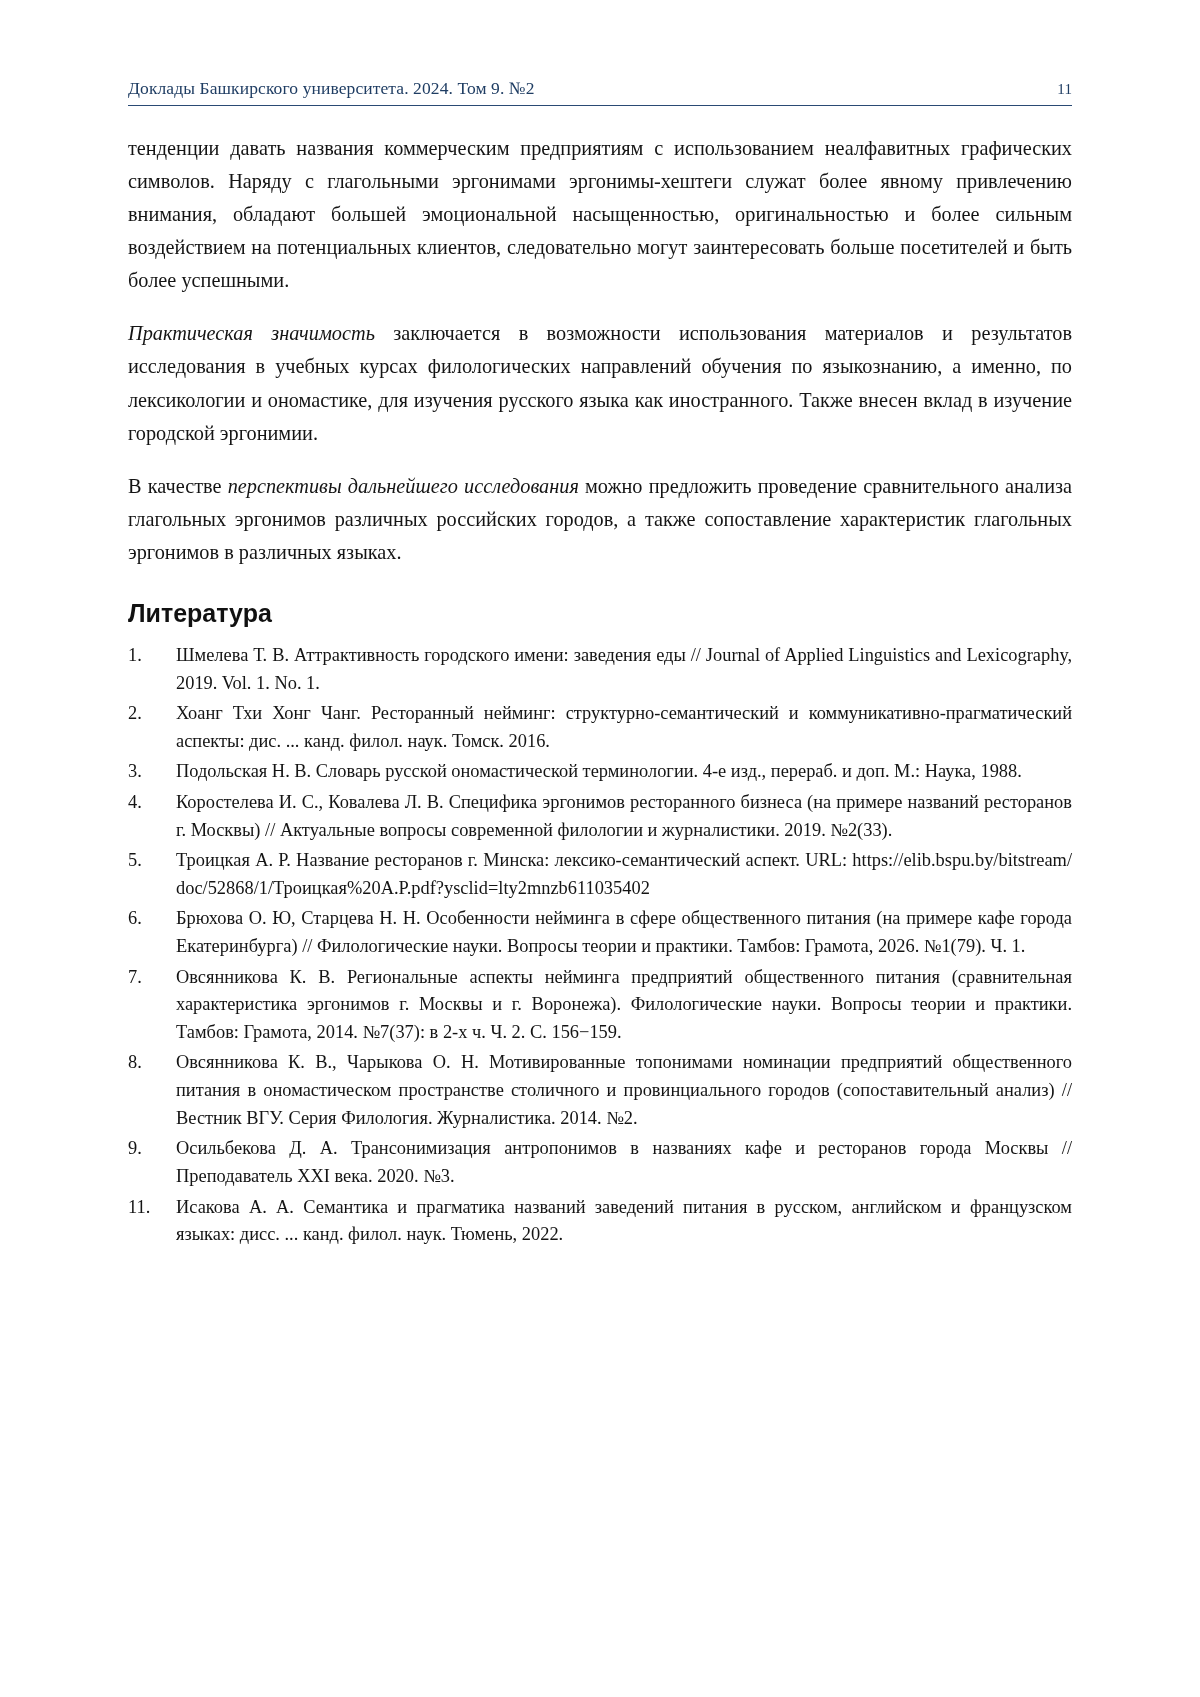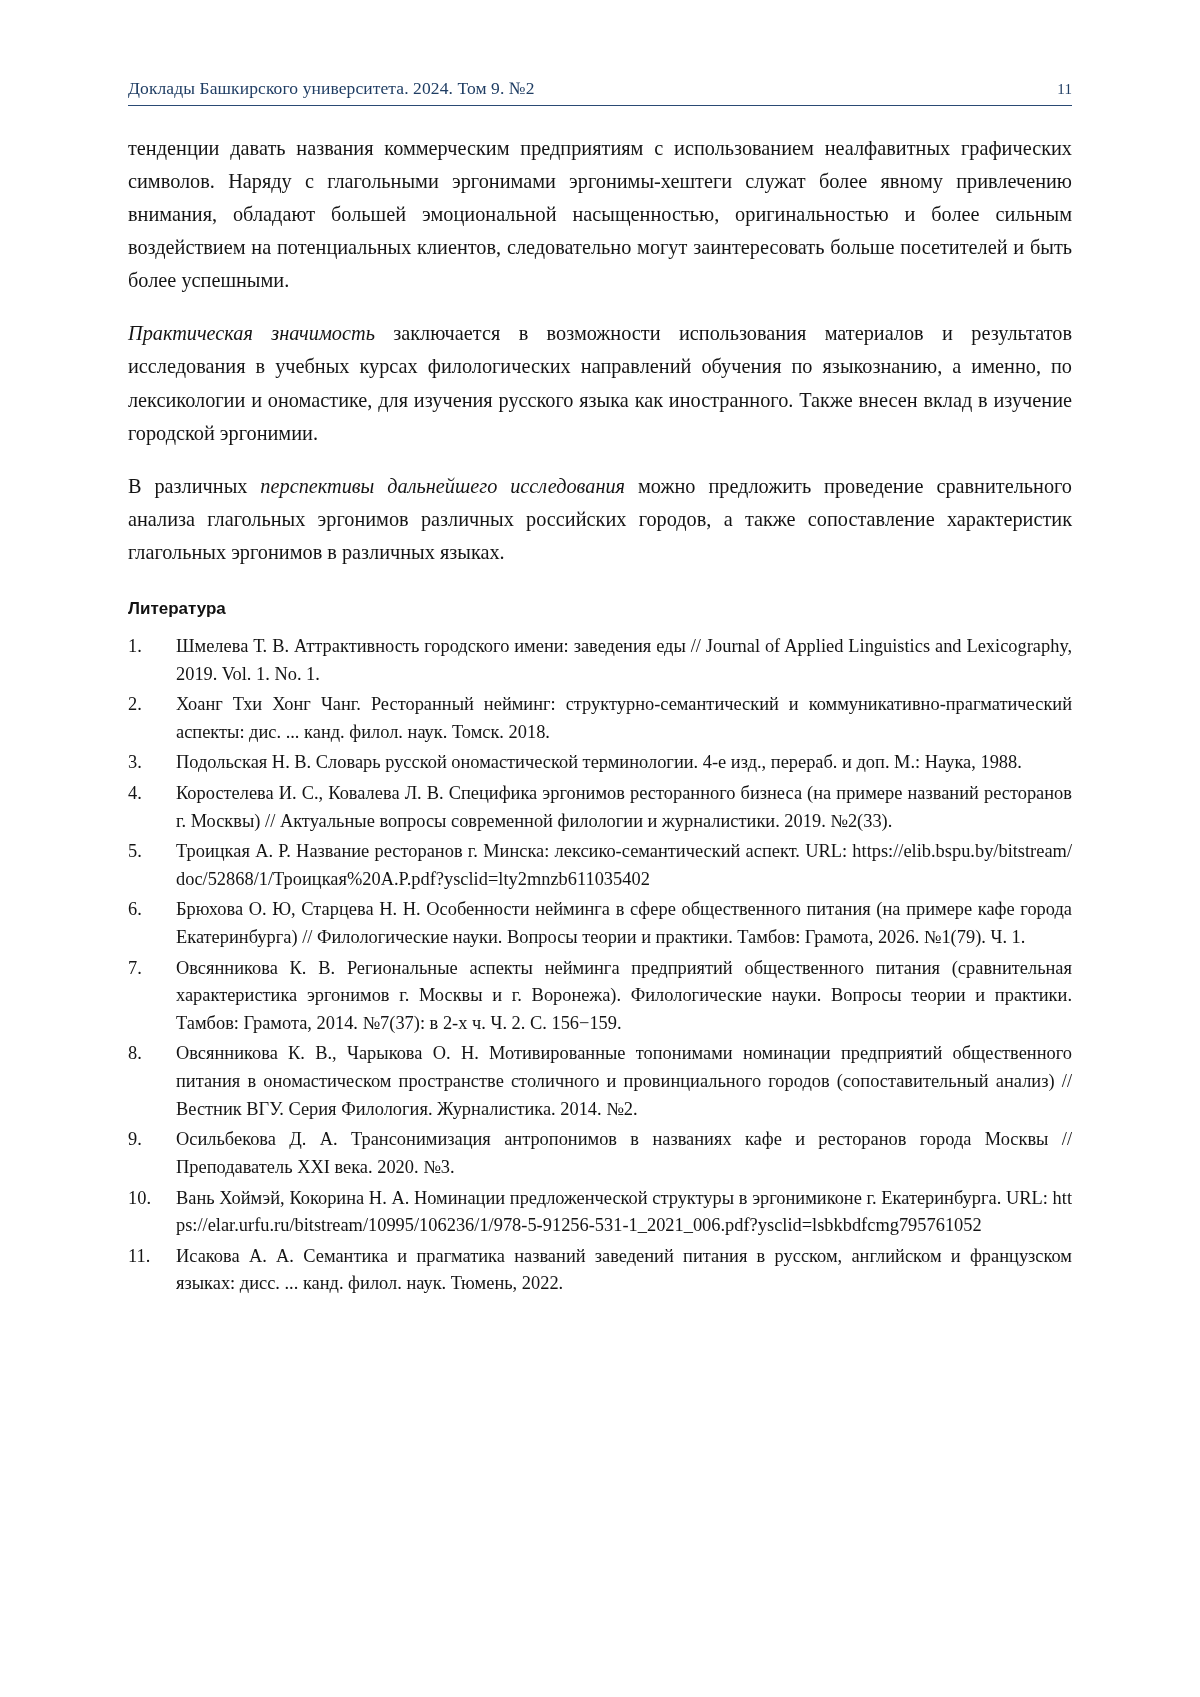--- a/index.html
+++ b/index.html
@@ -61,21 +61,21 @@
   }
   p.para.first {
     text-indent: 0;
   }
   em.it {
     font-style: italic;
   }
   
   h2.ref-heading {
     font-family: "Liberation Sans", sans-serif;
-    font-size: 17px;
+    font-size: 25px;
     font-weight: bold;
     margin: 30px 0 14px 0;
     color: #111;
   }
   
   ol.reflist {
     list-style: none;
     margin: 0;
     padding: 0;
   }
@@ -116,34 +116,34 @@
     </div>
 
     <div class="body-text">
       <p class="para first">тенденции давать названия коммерческим предприятиям с использованием неалфавитных графических символов. Наряду с глагольными эргонимами эргонимы-хештеги служат более явному привлечению внимания, обладают большей эмоциональной насыщенностью, оригинальностью и более сильным воздействием на потенциальных клиентов, следовательно могут заинтересовать больше посетителей и быть более успешными.</p>
 
       <p class="para">
         <em class="it">Практическая значимость</em><span> заключается в возможности использования материалов и результатов исследования в учебных курсах филологических направлений обучения по языкознанию, а именно, по лексикологии и ономастике, для изучения русского языка как иностранного. Также внесен вклад в изучение городской эргонимии.</span>
       </p>
 
       <p class="para">
-        <span>В различных </span><em class="it">перспективы дальнейшего исследования</em><span> можно предложить проведение сравнительного анализа глагольных эргонимов различных российских городов, а также сопоставление характеристик глагольных эргонимов в различных языках.</span>
+        <span>В качестве </span><em class="it">перспективы дальнейшего исследования</em><span> можно предложить проведение сравнительного анализа глагольных эргонимов различных российских городов, а также сопоставление характеристик глагольных эргонимов в различных языках.</span>
       </p>
     </div>
 
     <h2 class="ref-heading">Литература</h2>
 
     <ol class="reflist">
       <li>
         <span class="num">1.</span>
         <span class="ref-text">Шмелева Т. В. Аттрактивность городского имени: заведения еды // Journal of Applied Linguistics and Lexicography, 2019. Vol. 1. No. 1.</span>
       </li>
       <li>
         <span class="num">2.</span>
-        <span class="ref-text">Хоанг Тхи Хонг Чанг. Ресторанный нейминг: структурно-семантический и коммуникативно-прагматический аспекты: дис. ... канд. филол. наук. Томск. 2018.</span>
+        <span class="ref-text">Хоанг Тхи Хонг Чанг. Ресторанный нейминг: структурно-семантический и коммуникативно-прагматический аспекты: дис. ... канд. филол. наук. Томск. 2016.</span>
       </li>
       <li>
         <span class="num">3.</span>
         <span class="ref-text">Подольская Н. В. Словарь русской ономастической терминологии. 4-е изд., перераб. и доп. М.: Наука, 1988.</span>
       </li>
       <li>
         <span class="num">4.</span>
         <span class="ref-text">Коростелева И. С., Ковалева Л. В. Специфика эргонимов ресторанного бизнеса (на примере названий ресторанов г. Москвы) // Актуальные вопросы современной филологии и журналистики. 2019. №2(33).</span>
       </li>
       <li>
@@ -160,23 +160,19 @@
       </li>
       <li>
         <span class="num">8.</span>
         <span class="ref-text">Овсянникова К. В., Чарыкова О. Н. Мотивированные топонимами номинации предприятий общественного питания в ономастическом пространстве столичного и провинциального городов (сопоставительный анализ) // Вестник ВГУ. Серия Филология. Журналистика. 2014. №2.</span>
       </li>
       <li>
         <span class="num">9.</span>
         <span class="ref-text">Осильбекова Д. А. Трансонимизация антропонимов в названиях кафе и ресторанов города Москвы // Преподаватель XXI века. 2020. №3.</span>
       </li>
       <li>
-        <span class="num">10.</span>
-        <span class="ref-text nowrap-url">Вань Хоймэй, Кокорина Н. А. Номинации предложенческой структуры в эргонимиконе г. Екатеринбурга. URL: https://elar.urfu.ru/bitstream/10995/106236/1/978-5-91256-531-1_2021_006.pdf?ysclid=lsbkbdfcmg795761052</span>
-      </li>
-      <li>
         <span class="num">11.</span>
         <span class="ref-text">Исакова А. А. Семантика и прагматика названий заведений питания в русском, английском и французском языках: дисс. ... канд. филол. наук. Тюмень, 2022.</span>
       </li>
     </ol>
 
   </div>
 </div>
 
 </body></html>

